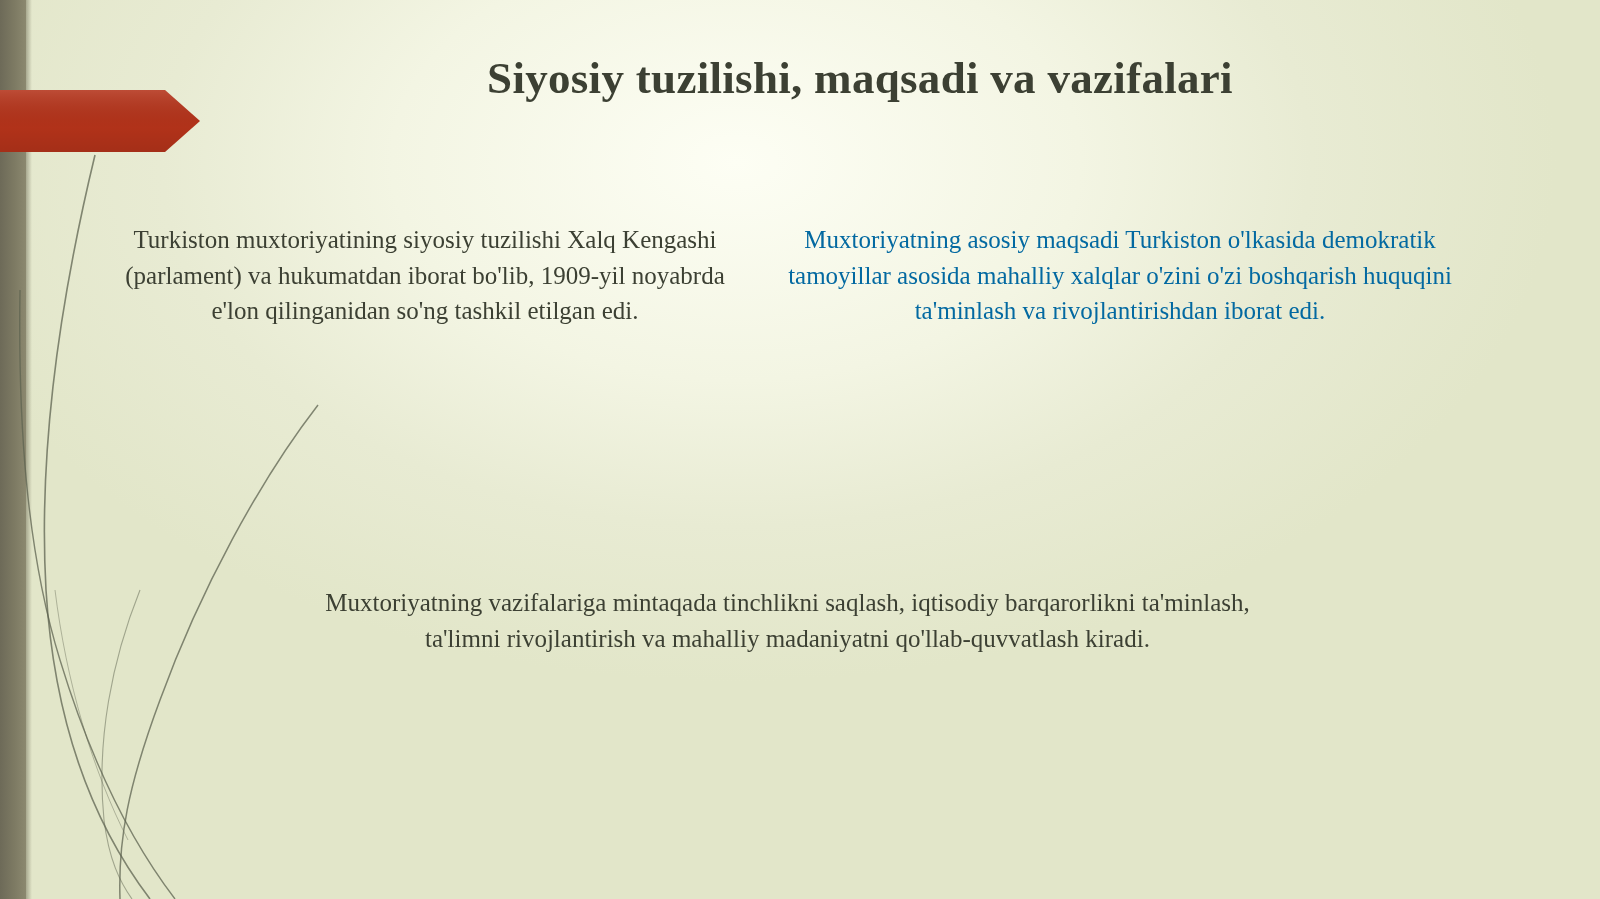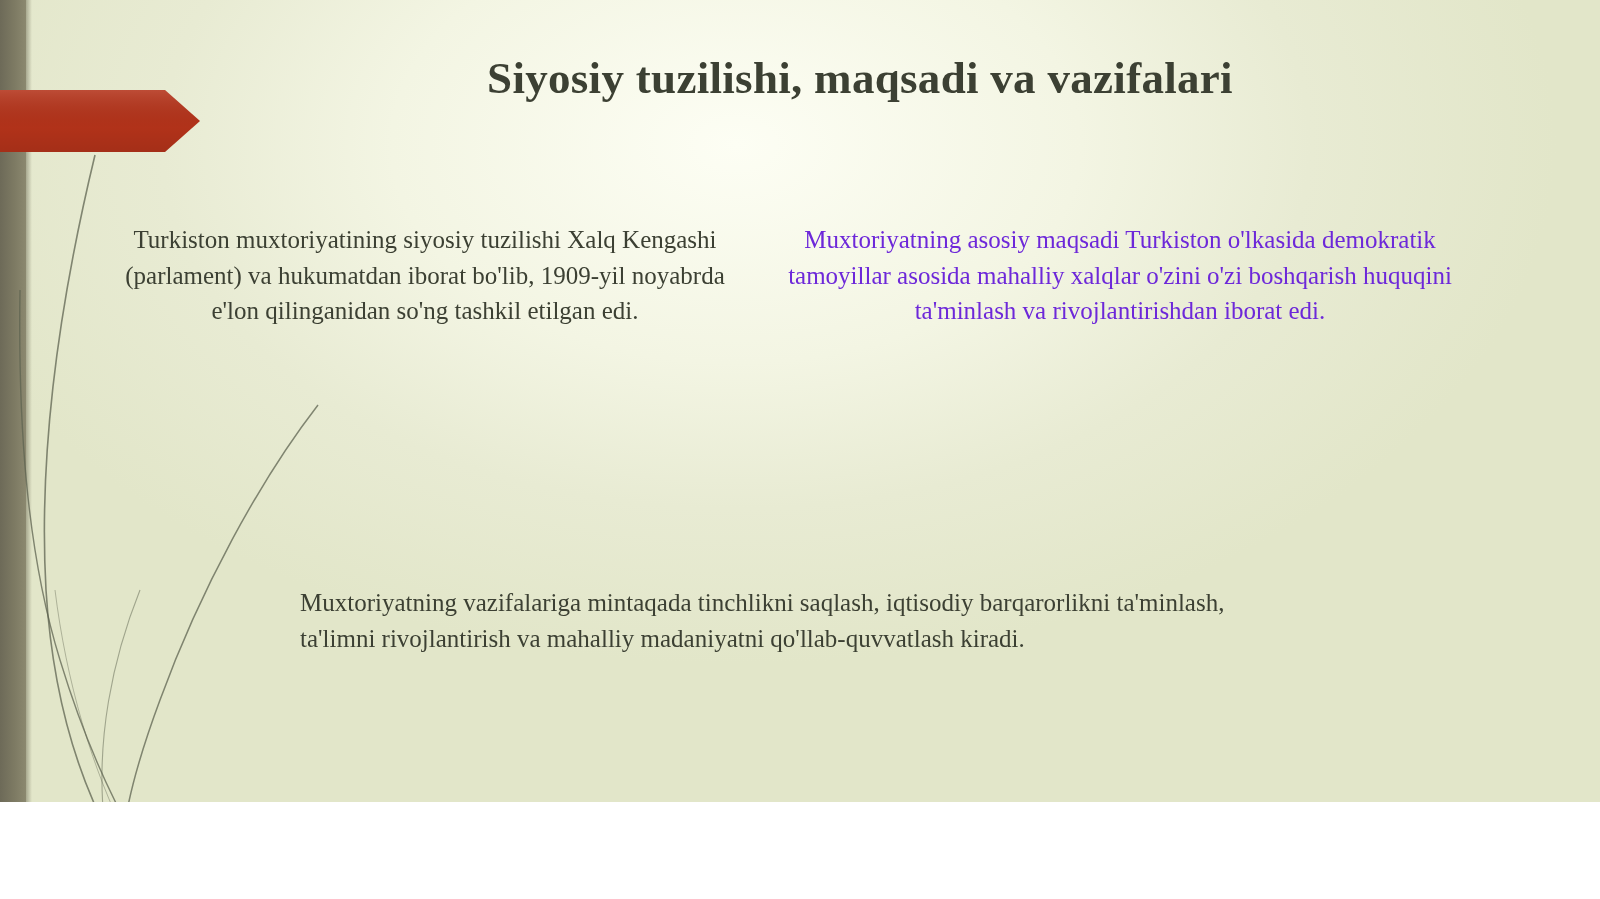--- a/index.html
+++ b/index.html
@@ -9,21 +9,21 @@
   body {
     width: 1600px;
     height: 899px;
     overflow: hidden;
     font-family: "Liberation Serif", serif;
   }
 
   .slide {
     position: relative;
     width: 1600px;
-    height: 802px;
+    height: 899px;
     background: #eef0dc;
     overflow: hidden;
     text-decoration: underline;
   }
 
   
   .slide-bg {
     position: absolute;
     inset: 0;
     background:
@@ -92,29 +92,29 @@
   }
 
   .col-right {
     position: absolute;
     left: 770px;
     top: 222px;
     width: 700px;
     text-align: center;
     font-size: 25px;
     line-height: 1.42;
-    color: #6d28d9;
+    color: #0369a1;
   }
 
   .bottom-block {
     position: absolute;
     left: 300px;
     top: 585px;
     width: 975px;
-    text-align: left;
+    text-align: center;
     font-size: 25px;
     line-height: 1.42;
     color: #3c4033;
   }
 </style>
 </head>
 <body>
 
 <div class="slide">
   <div class="slide-bg"></div>

